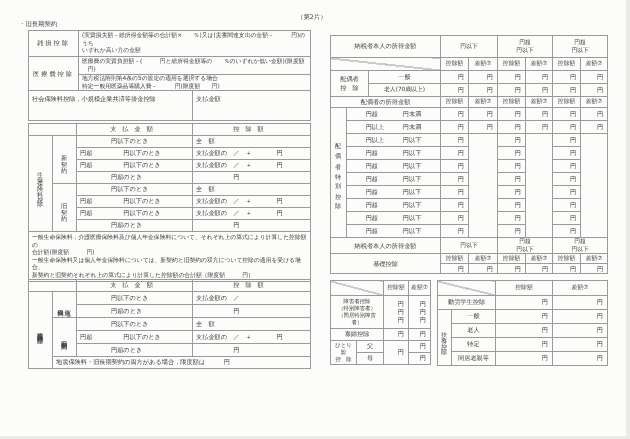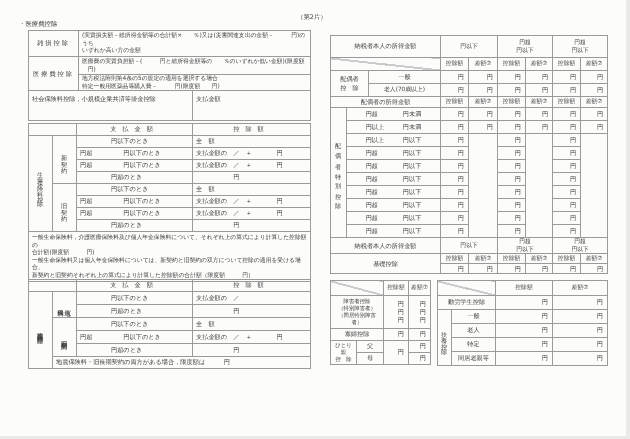--- a/index.html
+++ b/index.html
@@ -23,21 +23,21 @@
   .vert{writing-mode:vertical-rl;margin:0 auto;white-space:pre-line;line-height:1.15}
   .vls10{letter-spacing:10px}.vls7{letter-spacing:7px}.vls5{letter-spacing:5px}
   .vls6{letter-spacing:6px}.vls1{letter-spacing:1px}
   .abs{position:absolute;font-size:6.4px}
   .edge{position:absolute;background:#eaeae8}
 </style>
 </head>
 <body>
 
 <div class="abs" style="left:297px;top:13px">（第2片）</div>
-<div class="abs" style="left:19px;top:20px">・医療費控除</div>
+<div class="abs" style="left:19px;top:20px">・旧長期契約</div>
 
 <table style="left:28px;top:30px;width:282px">
   <colgroup>
       <col style="width:50px">
       <col style="width:232px">
     </colgroup>
   <tbody>
       <tr style="height:26px">
     <td class="c ls2">雑損控除</td>
     <td class="wrap small">(実質損失額－総所得金額等の合計額×　　％)又は(災害関連支出の金額－　　　円)のうち

